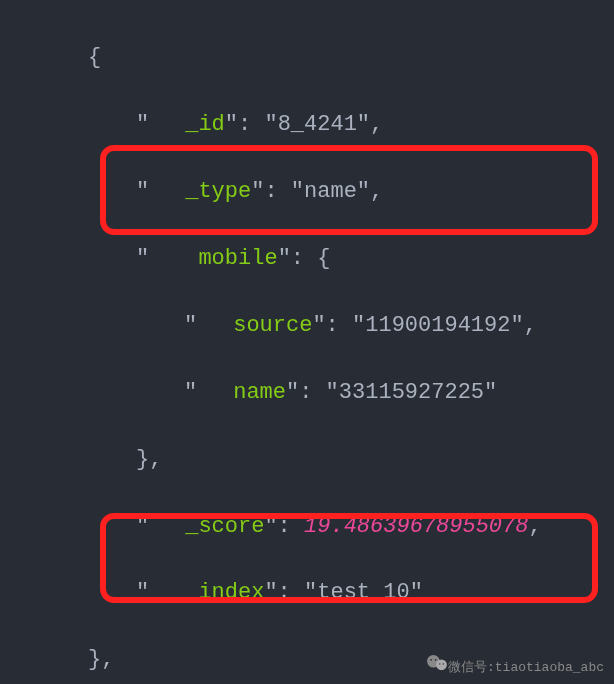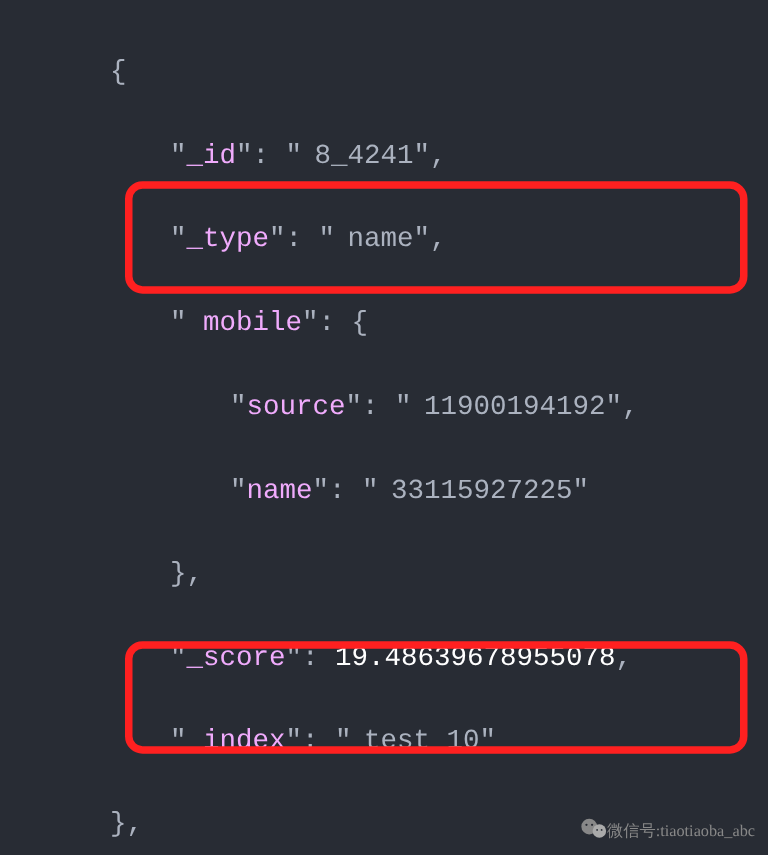--- a/index.html
+++ b/index.html
@@ -20,28 +20,29 @@
     }
     .code-container {
       white-space: pre;
       line-height: 1.52;
       padding-left: 88px;
     }
     .punct {
       color: #abb2bf;
     }
     .key {
-      color: #f0abfc;
+      color: #84cc16;
+      margin-left: 36px;
     }
     .string {
       color: #abb2bf;
-      margin-left: 10px;
     }
     .number {
-      color: #ffffff;
+      color: #ec4899;
+      font-style: italic;
     }
     .indent1 {
       padding-left: 0;
     }
     .indent2 {
       padding-left: 48px;
     }
     .indent3 {
       padding-left: 96px;
     }
@@ -62,25 +63,25 @@
       left: 100px;
       top: 513px;
       width: 498px;
       height: 90px;
     }
     .watermark {
       position: absolute;
       bottom: 8px;
       right: 10px;
       display: flex;
-      align-items: center;
+      align-items: flex-end;
       gap: 0;
       font-size: 13px;
       color: #888;
-      font-family: Liberation Serif, serif;
+      font-family: Liberation Mono, monospace;
     }
     .wechat-icon {
       width: 22px;
       height: 18px;
     }
     .line {
       display: block;
     }
   </style>
 </head>

